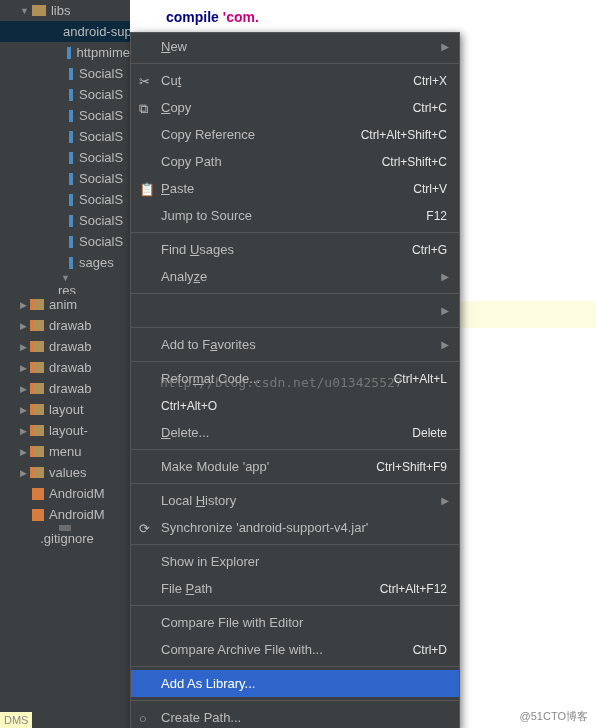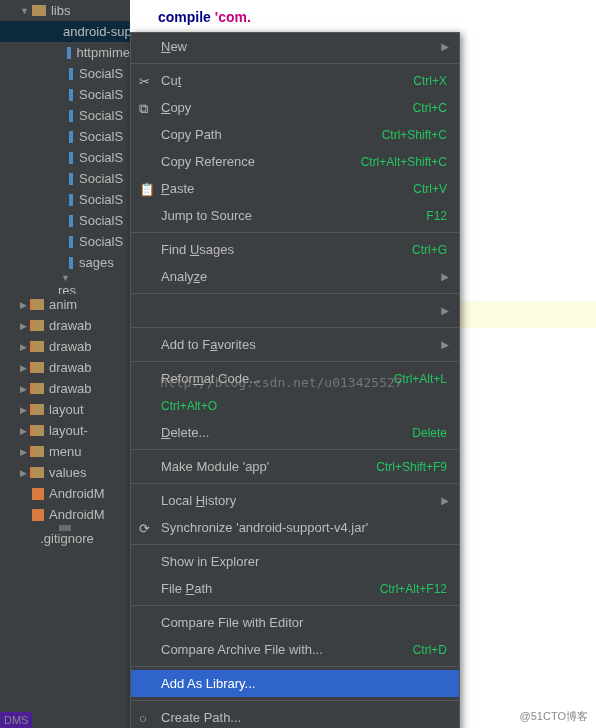--- a/index.html
+++ b/index.html
@@ -13,34 +13,34 @@
 .indent-0 { padding-left: 4px; flex-direction: column; }
 .indent-1 { padding-left: 20px; }
 .indent-3 { padding-left: 52px; }
 .icon-folder { width: 14px; height: 11px; background: #b09056; margin-right: 5px; display: inline-block; }
 .icon-folder-res { width: 14px; height: 11px; background: #b09056; margin-right: 5px; display: inline-block; border-left: 3px solid #d87b3e; }
 .icon-jar { width: 4px; height: 12px; background: #4a8bc2; margin-right: 6px; margin-left: 5px; display: inline-block; }
 .icon-xml { width: 12px; height: 12px; background: #d87b3e; margin-right: 5px; display: inline-block; }
 .icon-file { width: 12px; height: 12px; background: #6c6c6c; margin-right: 5px; display: inline-block; }
 .selected { background: #0d293e; }
 .code-panel { flex: 1; background: #fff; color: #000; font-family: 'Courier New', monospace; font-size: 14px; padding-top: 4px; overflow: hidden; }
-.code-line { height: 27px; line-height: 27px; padding-left: 28px; white-space: nowrap; }
+.code-line { height: 27px; line-height: 27px; padding-left: 36px; white-space: nowrap; }
 .kw { color: #000080; font-weight: bold; }
 .str { color: #c7007d; font-weight: bold; }
 .highlight { background: #fcfce1; }
 .context-menu { position: absolute; left: 130px; top: 32px; width: 330px; background: #3c3f41; border: 1px solid #555; box-shadow: 2px 2px 8px rgba(0,0,0,0.5); z-index: 100; }
 .menu-item { display: flex; align-items: center; height: 27px; padding: 0 12px 0 30px; color: #bbb; position: relative; }
 .menu-item.highlighted { background: #2f65ca; color: #fff; }
 .menu-label { flex: 1; }
-.menu-shortcut { color: #22c55e; font-size: 12px; }
+.menu-shortcut { color: #e5e5e5; font-size: 12px; }
 .menu-arrow { position: absolute; right: 10px; color: #888; font-size: 10px; }
 .menu-separator { height: 1px; background: #555; margin: 3px 0; }
 .menu-icon { position: absolute; left: 8px; width: 14px; height: 14px; }
 .underline { text-decoration: underline; }
-.dms-label { position: absolute; left: 0; bottom: 0; color: #888; font-size: 11px; padding: 2px 4px; background: #4c1d95; }
+.dms-label { position: absolute; left: 0; bottom: 0; color: #888; font-size: 11px; padding: 2px 4px; background: #fef9c3; }
 .watermark-url { position: absolute; left: 160px; top: 375px; color: #999; font-size: 13px; font-family: monospace; z-index: 200; opacity: 0.6; }
 .watermark-credit { position: absolute; right: 8px; bottom: 4px; color: #888; font-size: 11px; margin-top: 36px; }
 </style>
 </head>
 <body>
 
 <div class="container">
   <div class="tree-panel">
     <div class="tree-item expanded indent-1">
         <span class="icon-folder"></span>
@@ -184,26 +184,26 @@
       <span class="menu-icon">✂</span>
       <span class="menu-label">Cu<span class="underline">t</span></span>
       <span class="menu-shortcut">Ctrl+X</span>
     </div>
   <div class="menu-item">
       <span class="menu-icon">⧉</span>
       <span class="menu-label"><span class="underline">C</span>opy</span>
       <span class="menu-shortcut">Ctrl+C</span>
     </div>
   <div class="menu-item">
+      <span class="menu-label">Copy Reference</span>
+      <span class="menu-shortcut">Ctrl+Alt+Shift+C</span>
+    </div>
+  <div class="menu-item">
       <span class="menu-label">Copy Path</span>
       <span class="menu-shortcut">Ctrl+Shift+C</span>
-    </div>
-  <div class="menu-item">
-      <span class="menu-label">Copy Reference</span>
-      <span class="menu-shortcut">Ctrl+Alt+Shift+C</span>
     </div>
   <div class="menu-item">
       <span class="menu-icon">📋</span>
       <span class="menu-label"><span class="underline">P</span>aste</span>
       <span class="menu-shortcut">Ctrl+V</span>
     </div>
   <div class="menu-item">
       <span class="menu-label">Jump to Source</span>
       <span class="menu-shortcut">F12</span>
     </div>

